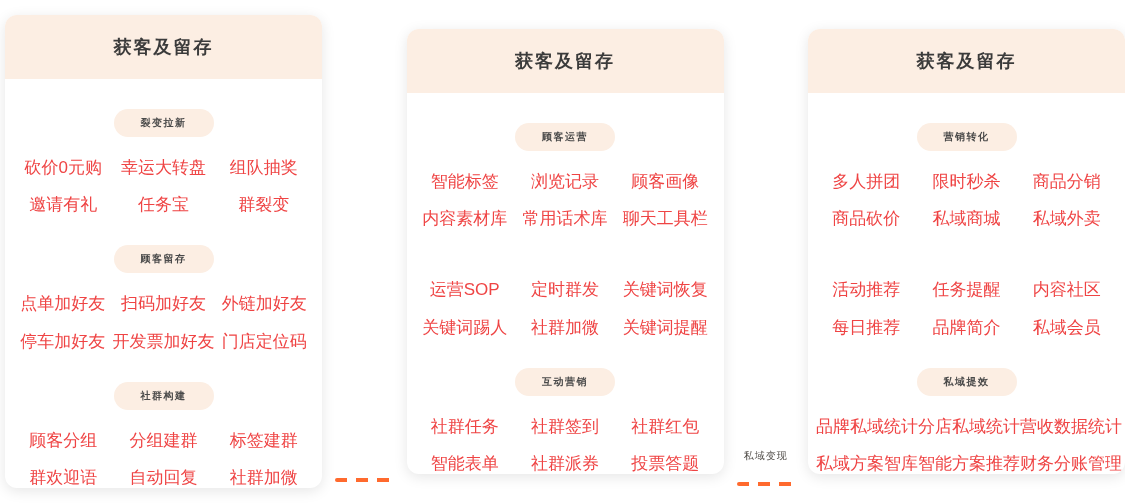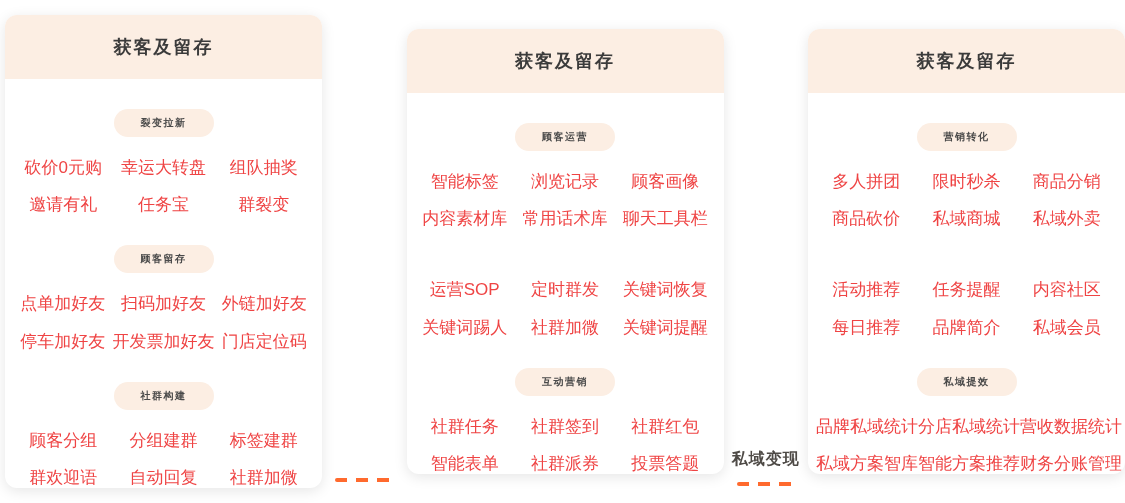--- a/index.html
+++ b/index.html
@@ -44,21 +44,21 @@
     white-space:nowrap;
   }
   .gap { flex:1 1 auto; position:relative; }
   .dash {
     position:absolute; left:50%; transform:translateX(-50%);
     width:58px; height:4px; border-radius:2px;
     background:repeating-linear-gradient(90deg, #ff6a2e 0 12px, transparent 12px 21px);
   }
   .gap-label {
     position:absolute; left:50%; transform:translateX(-50%);
-    white-space:nowrap; font-size:16px; font-weight:bold; letter-spacing:1px;
+    white-space:nowrap; font-size:10px; font-weight:normal; letter-spacing:1px;
   }
   .gap-label.orange { color:#f2542a; }
   .gap-label.dark { color:#4e4a46; }
 </style>
 </head>
 <body>
 
 <div class="stage">
 
   <div class="card">

